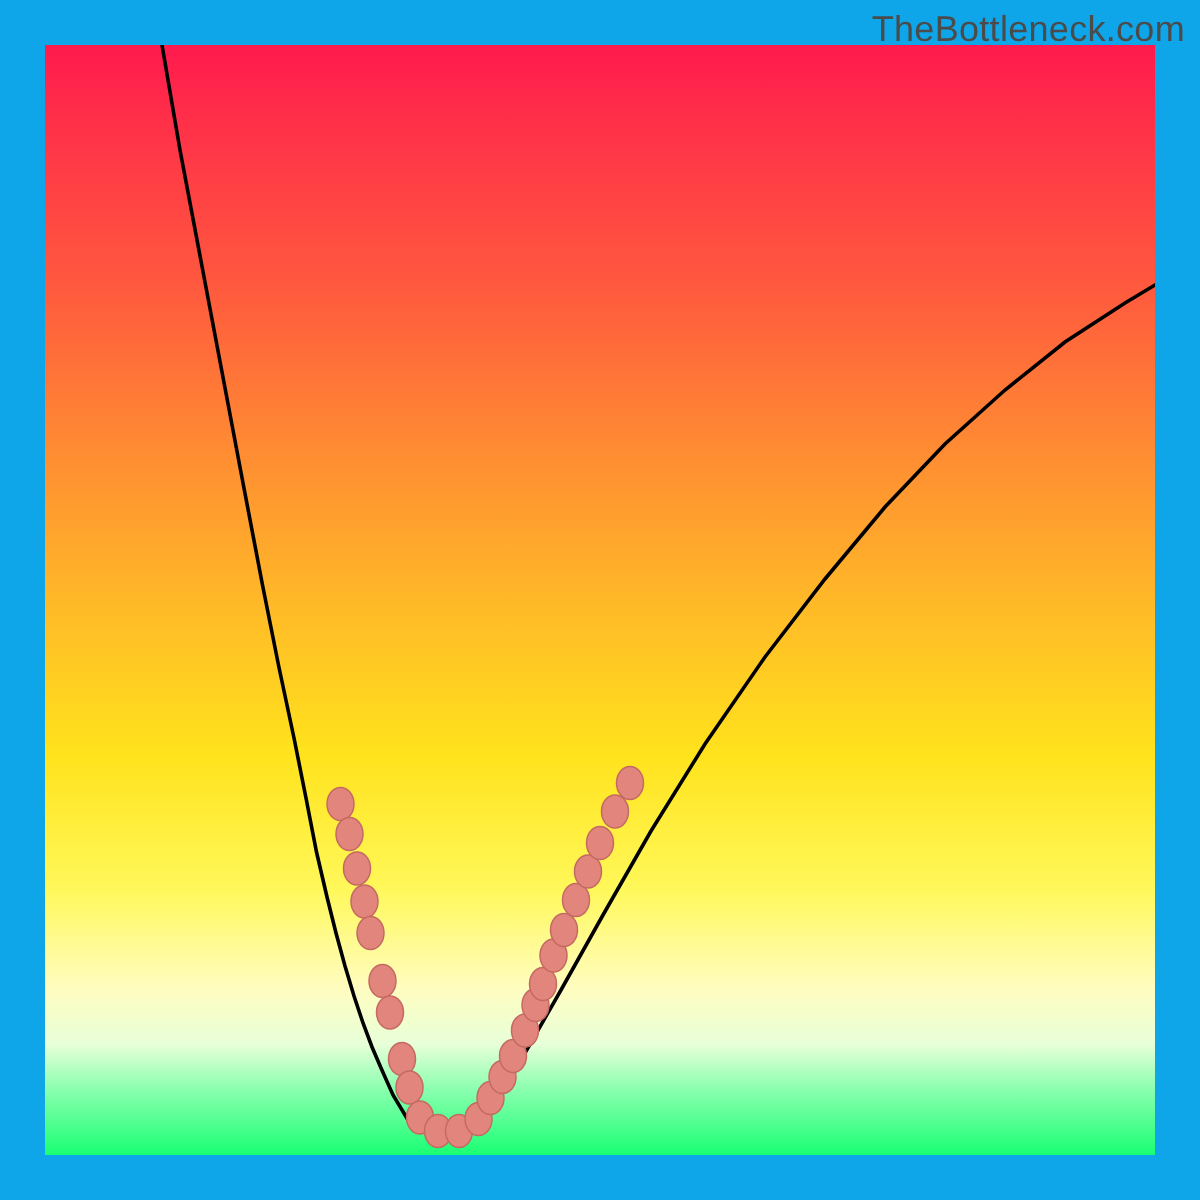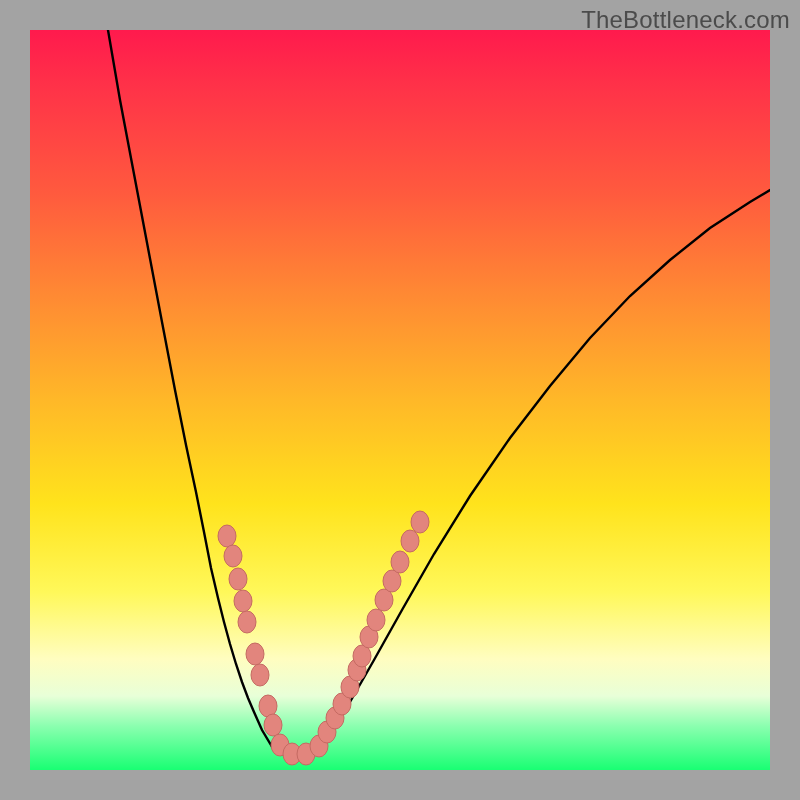--- a/index.html
+++ b/index.html
@@ -7,21 +7,21 @@
     padding: 0;
     width: 800px;
     height: 800px;
     overflow: hidden;
     font-family: Arial, Helvetica, sans-serif;
   }
   .frame {
     position: relative;
     width: 800px;
     height: 800px;
-    background: #a3a3a3;
+    background: #0ea5e9;
   }
   .plot-area {
     position: absolute;
     left: 30px;
     top: 30px;
     width: 740px;
     height: 740px;
     background: linear-gradient(
       to bottom,
       #ff1a4d 0%,

